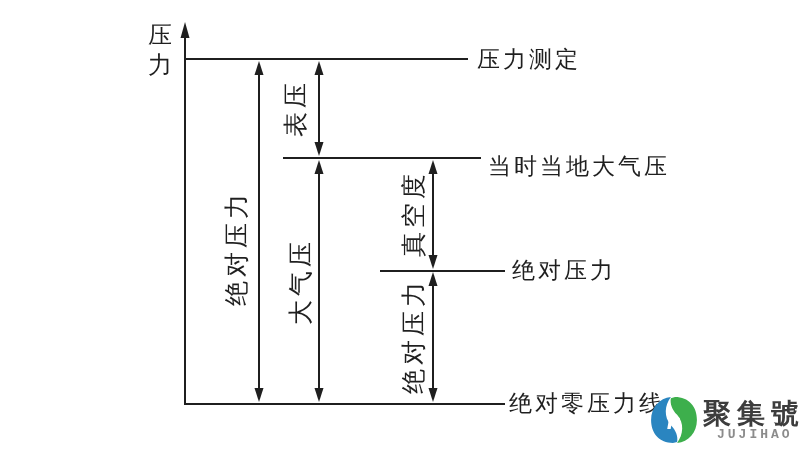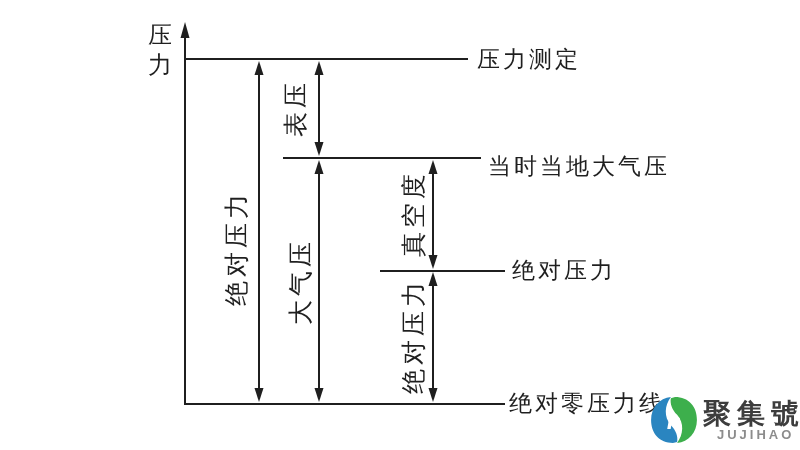--- a/index.html
+++ b/index.html
@@ -43,21 +43,21 @@
   .wm{position:absolute;left:645px;top:393px;width:155px;height:55px;}
   .wm-logo{position:absolute;left:4px;top:3px;}
   .wm-name{
     position:absolute;left:58px;top:2px;font-size:28px;font-weight:bold;
     letter-spacing:6px;color:var(--watermark-text);white-space:nowrap;
     font-family:"Liberation Serif",serif;
   }
   .wm-latin{
     position:absolute;left:72px;top:34px;font-size:13px;font-weight:bold;
     letter-spacing:3px;color:var(--watermark-latin);white-space:nowrap;
-    font-family:Liberation Sans, sans-serif;
+    font-family:Liberation Mono, monospace;
   }
 </style>
 </head>
 <body>
 
 <div class="stage">
 
   <svg class="geom" width="800" height="450" viewBox="0 0 800 450">
 
     <g>

